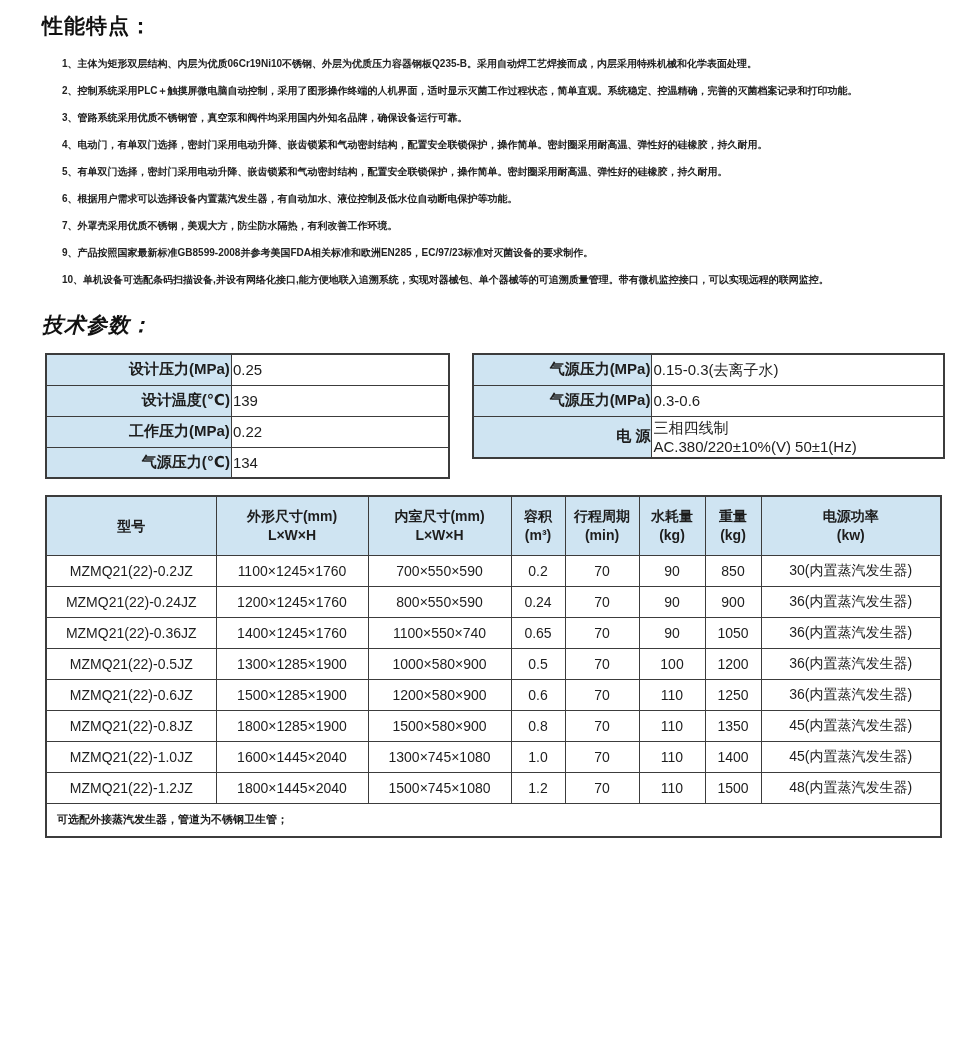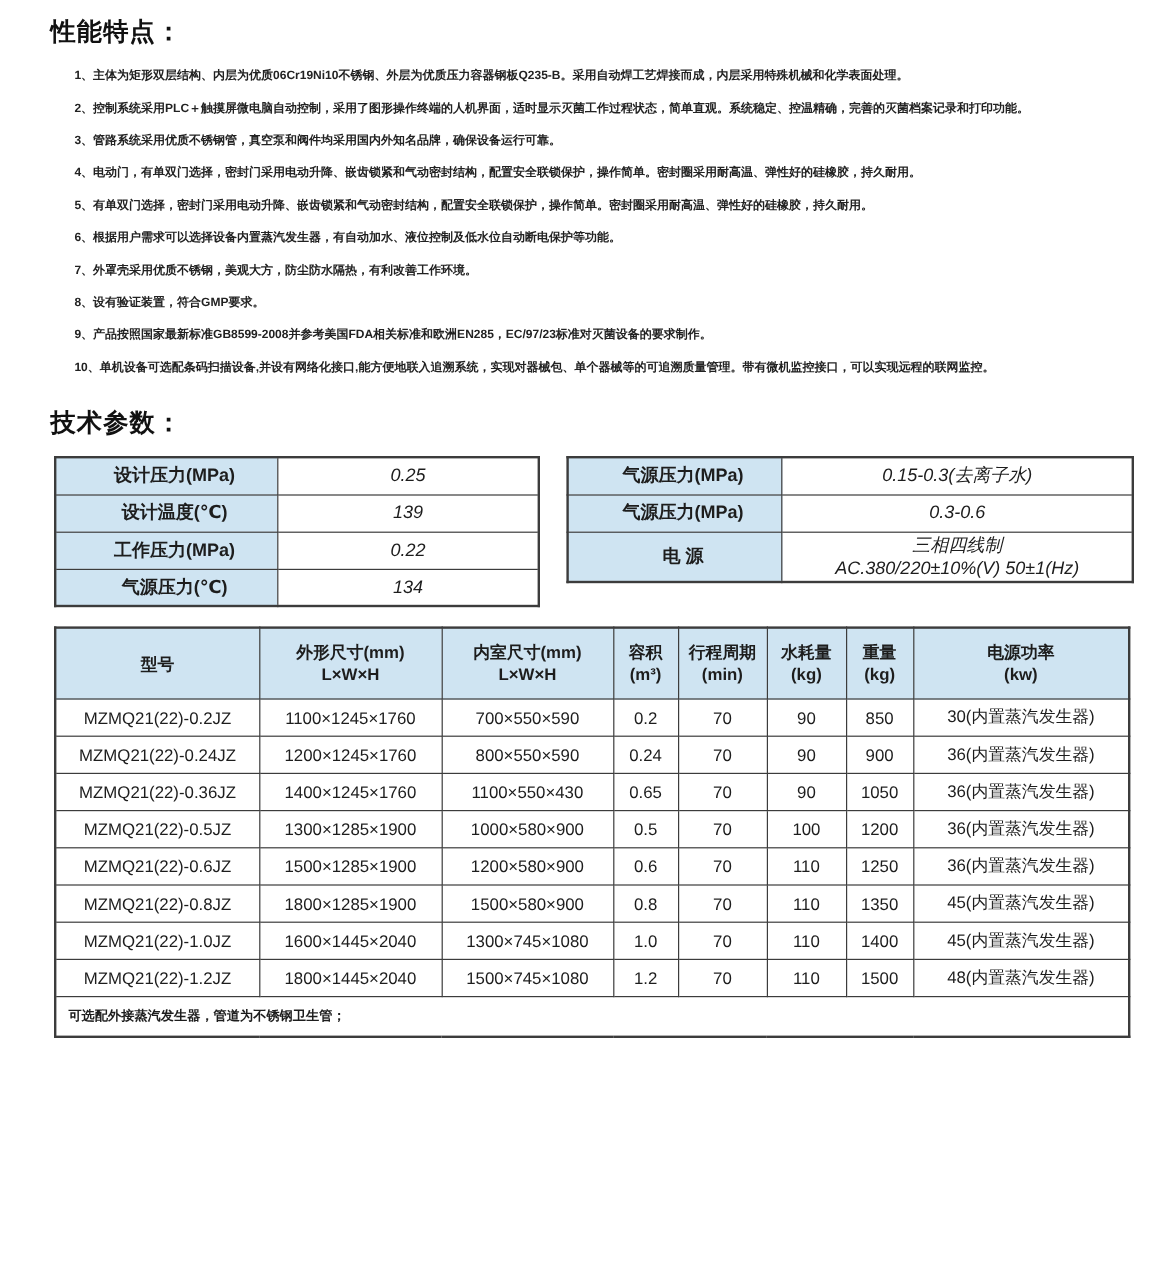--- a/index.html
+++ b/index.html
@@ -23,48 +23,47 @@
   .features p{
     margin:0;
     font-size:10px;
     line-height:27px;
     font-weight:600;
     text-indent:2em;
     text-align:justify;
     color:#222;
     padding-right:12px;
   }
-  .params-heading{margin-top:18px;margin-bottom:14px;}
+  .params-heading{margin-top:18px;margin-bottom:14px;font-style:italic;}
   .params-row{
     display:flex;
     gap:22px;
     align-items:flex-start;
     margin-left:3px;
   }
   table{border-collapse:collapse;table-layout:fixed;}
   .ptable{border:2px solid #3c3c3c;}
   .ptable td{
     border:1px solid #3c3c3c;
     font-size:15px;
     height:31px;
     box-sizing:border-box;
   }
   .ptable td.lbl{
     background:#cfe4f2;
-    text-align:center;
+    text-align:right;
     padding-left:14px;
     width:46%;
     font-weight:600;
     margin-top:48px;
   }
   .ptable td.val{
-    text-align:center;
+    text-align:left;
     white-space:pre-line;
     line-height:19px;
-    font-style:italic;
   }
   .ptable-left{width:405px;}
   .ptable-right{width:473px;}
   .ptable-right td.lbl{width:38%;}
   .spec-wrap{margin-top:16px;margin-left:3px;}
   .spec{width:895px;border:2px solid #3c3c3c;}
   .spec th{
     background:#cfe4f2;
     border:1px solid #3c3c3c;
     font-size:14px;
@@ -113,21 +112,20 @@
       <p>3、管路系统采用优质不锈钢管，真空泵和阀件均采用国内外知名品牌，确保设备运行可靠。</p>
 
       <p>4、电动门，有单双门选择，密封门采用电动升降、嵌齿锁紧和气动密封结构，配置安全联锁保护，操作简单。密封圈采用耐高温、弹性好的硅橡胶，持久耐用。</p>
 
       <p>5、有单双门选择，密封门采用电动升降、嵌齿锁紧和气动密封结构，配置安全联锁保护，操作简单。密封圈采用耐高温、弹性好的硅橡胶，持久耐用。</p>
 
       <p>6、根据用户需求可以选择设备内置蒸汽发生器，有自动加水、液位控制及低水位自动断电保护等功能。</p>
 
       <p>7、外罩壳采用优质不锈钢，美观大方，防尘防水隔热，有利改善工作环境。</p>
 
-      <p>8、设有验证装置，符合GMP要求。</p>
 
       <p>9、产品按照国家最新标准GB8599-2008并参考美国FDA相关标准和欧洲EN285，EC/97/23标准对灭菌设备的要求制作。</p>
 
       <p>10、单机设备可选配条码扫描设备,并设有网络化接口,能方便地联入追溯系统，实现对器械包、单个器械等的可追溯质量管理。带有微机监控接口，可以实现远程的联网监控。</p>
     </div>
 
   <h2 class="section-heading params-heading">技术参数：</h2>
 
   <div class="params-row">
     <table class="ptable ptable-left">
@@ -233,21 +231,21 @@
             <td>800×550×590</td>
             <td>0.24</td>
             <td>70</td>
             <td>90</td>
             <td>900</td>
             <td>36(内置蒸汽发生器)</td>
           </tr>
           <tr>
             <td>MZMQ21(22)-0.36JZ</td>
             <td>1400×1245×1760</td>
-            <td>1100×550×430</td>
+            <td>1100×550×740</td>
             <td>0.65</td>
             <td>70</td>
             <td>90</td>
             <td>1050</td>
             <td>36(内置蒸汽发生器)</td>
           </tr>
           <tr>
             <td>MZMQ21(22)-0.5JZ</td>
             <td>1300×1285×1900</td>
             <td>1000×580×900</td>

